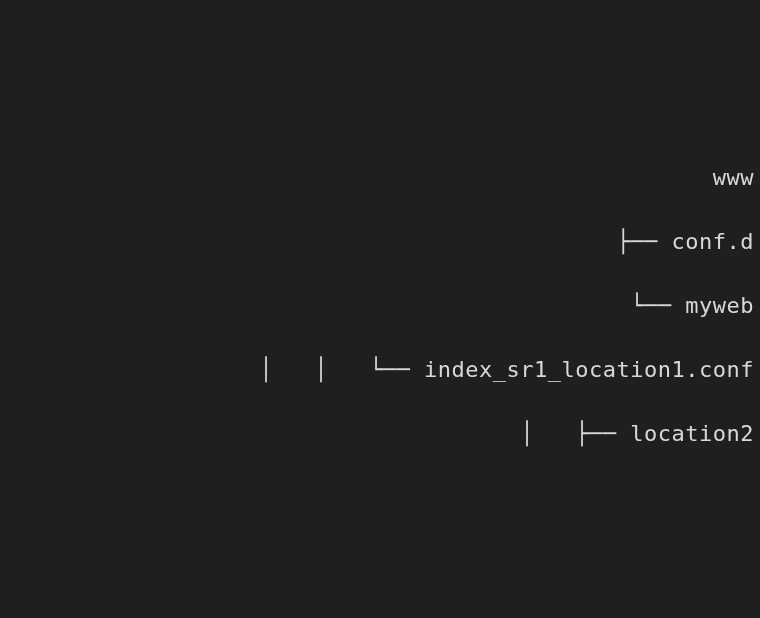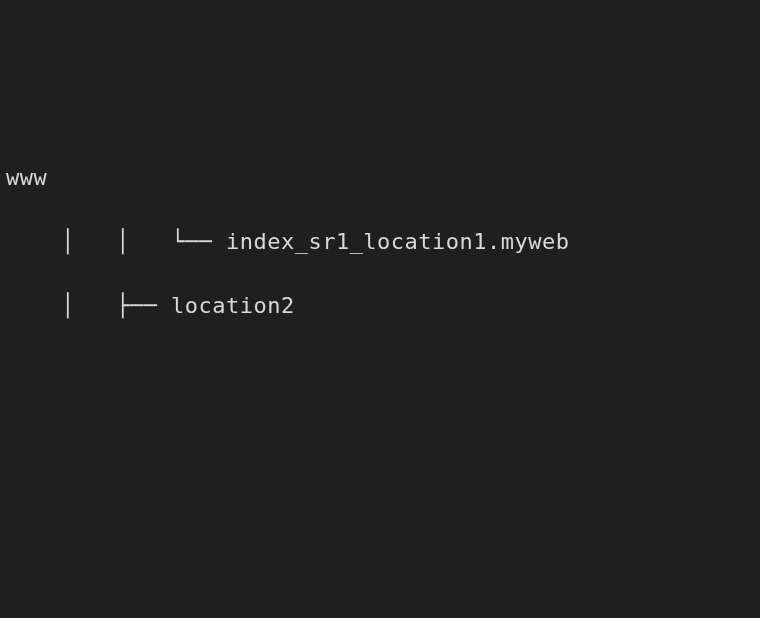--- a/index.html
+++ b/index.html
@@ -6,30 +6,32 @@
     body {
       background: #1f1f1f;
       color: #d8d8d8;
       font-family: "DejaVu Sans Mono", "Liberation Mono", Consolas, monospace;
       font-size: 22px;
       line-height: 32px;
       padding: 2px 6px;
       white-space: pre;
       letter-spacing: 0.5px;
     }
-    .line { display: block; }
+    .line { display: block; text-align: right; }
   </style>
 </head>
 <body>
 
 
 
 <div id="tree-output">
 <span class="line">www</span>
-<span class="line">    │   │   └── index_sr1_location1.myweb</span>
+<span class="line">├── conf.d</span>
+<span class="line">└── myweb</span>
+<span class="line">    │   │   └── index_sr1_location1.conf</span>
 <span class="line">    │   ├── location2</span>
 
 
 
 
 
 
 
 
 

